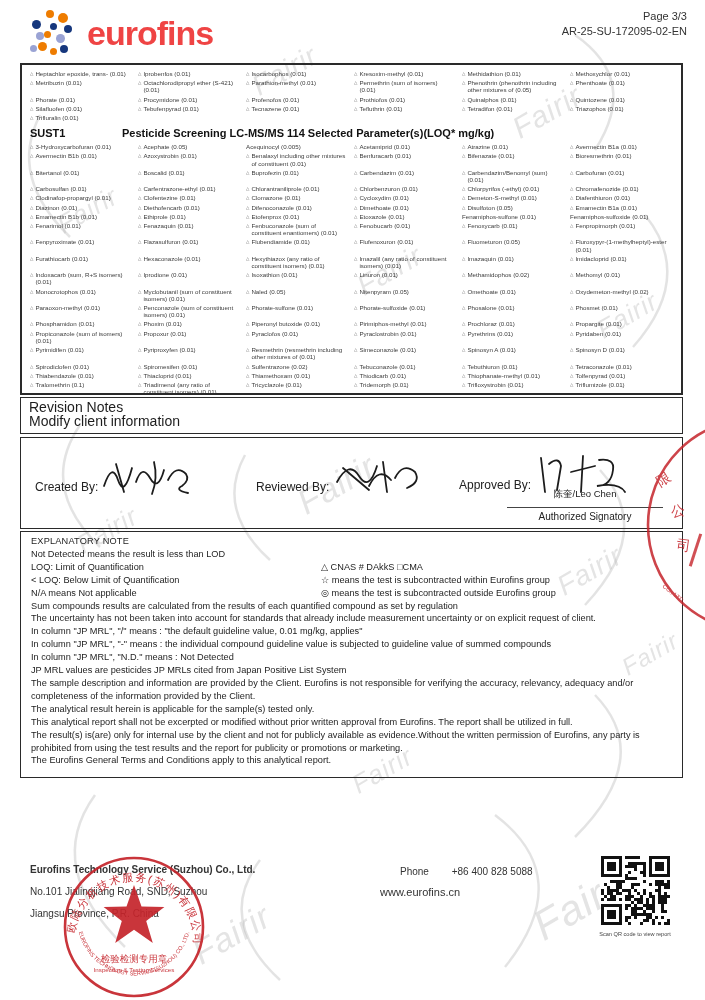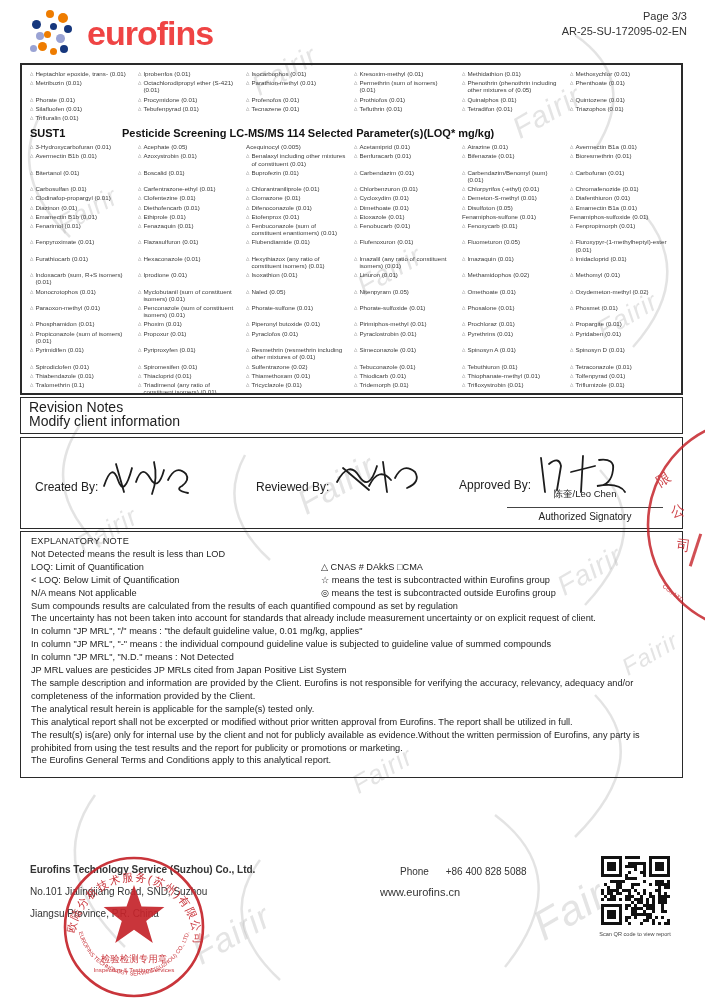--- a/index.html
+++ b/index.html
@@ -53,21 +53,21 @@
   
   .eor{position:absolute;left:20px;top:786px;width:663px;display:flex;align-items:center;gap:12px;}
   .eor-line{flex:1;border-top:2.5px solid #2b2b2b;height:0;}
   .eor-text{font-size:10px;color:#222;letter-spacing:.5px;}
 
   
   .f-company{position:absolute;left:30px;top:864px;font-size:10px;font-weight:bold;color:#333;}
   .f-addr1{position:absolute;left:30px;top:886px;font-size:10px;color:#333;}
   .f-addr2{position:absolute;left:30px;top:908px;font-size:10px;color:#333;}
   .f-phone{position:absolute;left:380px;top:866px;font-size:10px;color:#333;}
-  .f-phone .lbl{margin-right:14px;padding-left:20px;}
+  .f-phone .lbl{margin-right:20px;padding-left:20px;}
   .f-web{position:absolute;left:380px;top:886px;font-size:11px;color:#333;}
   .qr-wrap{position:absolute;left:595px;top:856px;width:80px;text-align:center;}
   .qr-cap{font-size:5.6px;color:#444;margin-top:2px;}
 
   
   .stamp-main{position:absolute;left:48px;top:845px;z-index:3;opacity:.92;}
   .stamp-right{position:absolute;left:622px;top:425px;z-index:3;opacity:.85;}
   .red-tick{position:absolute;left:694px;top:533px;width:2.5px;height:34px;background:#c5242b;
             transform:rotate(18deg);z-index:3;opacity:.8;}
 </style>

